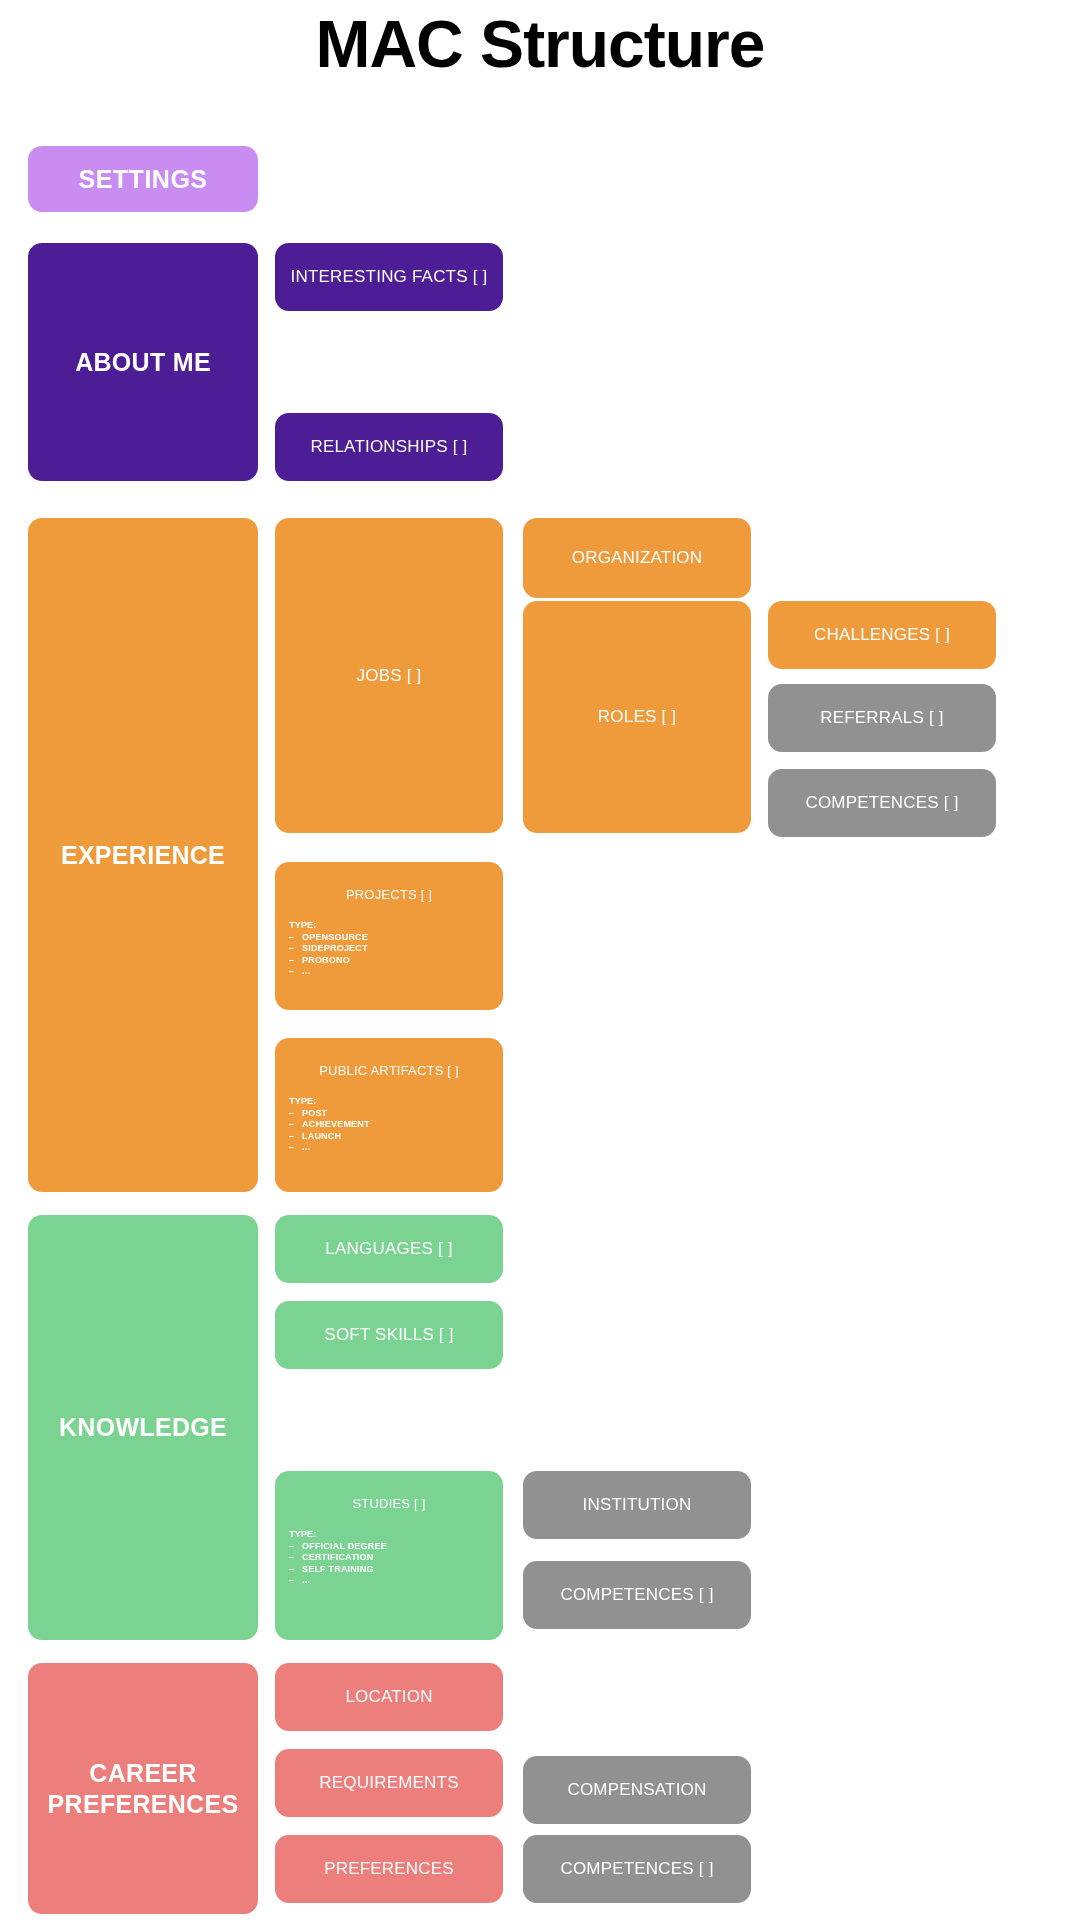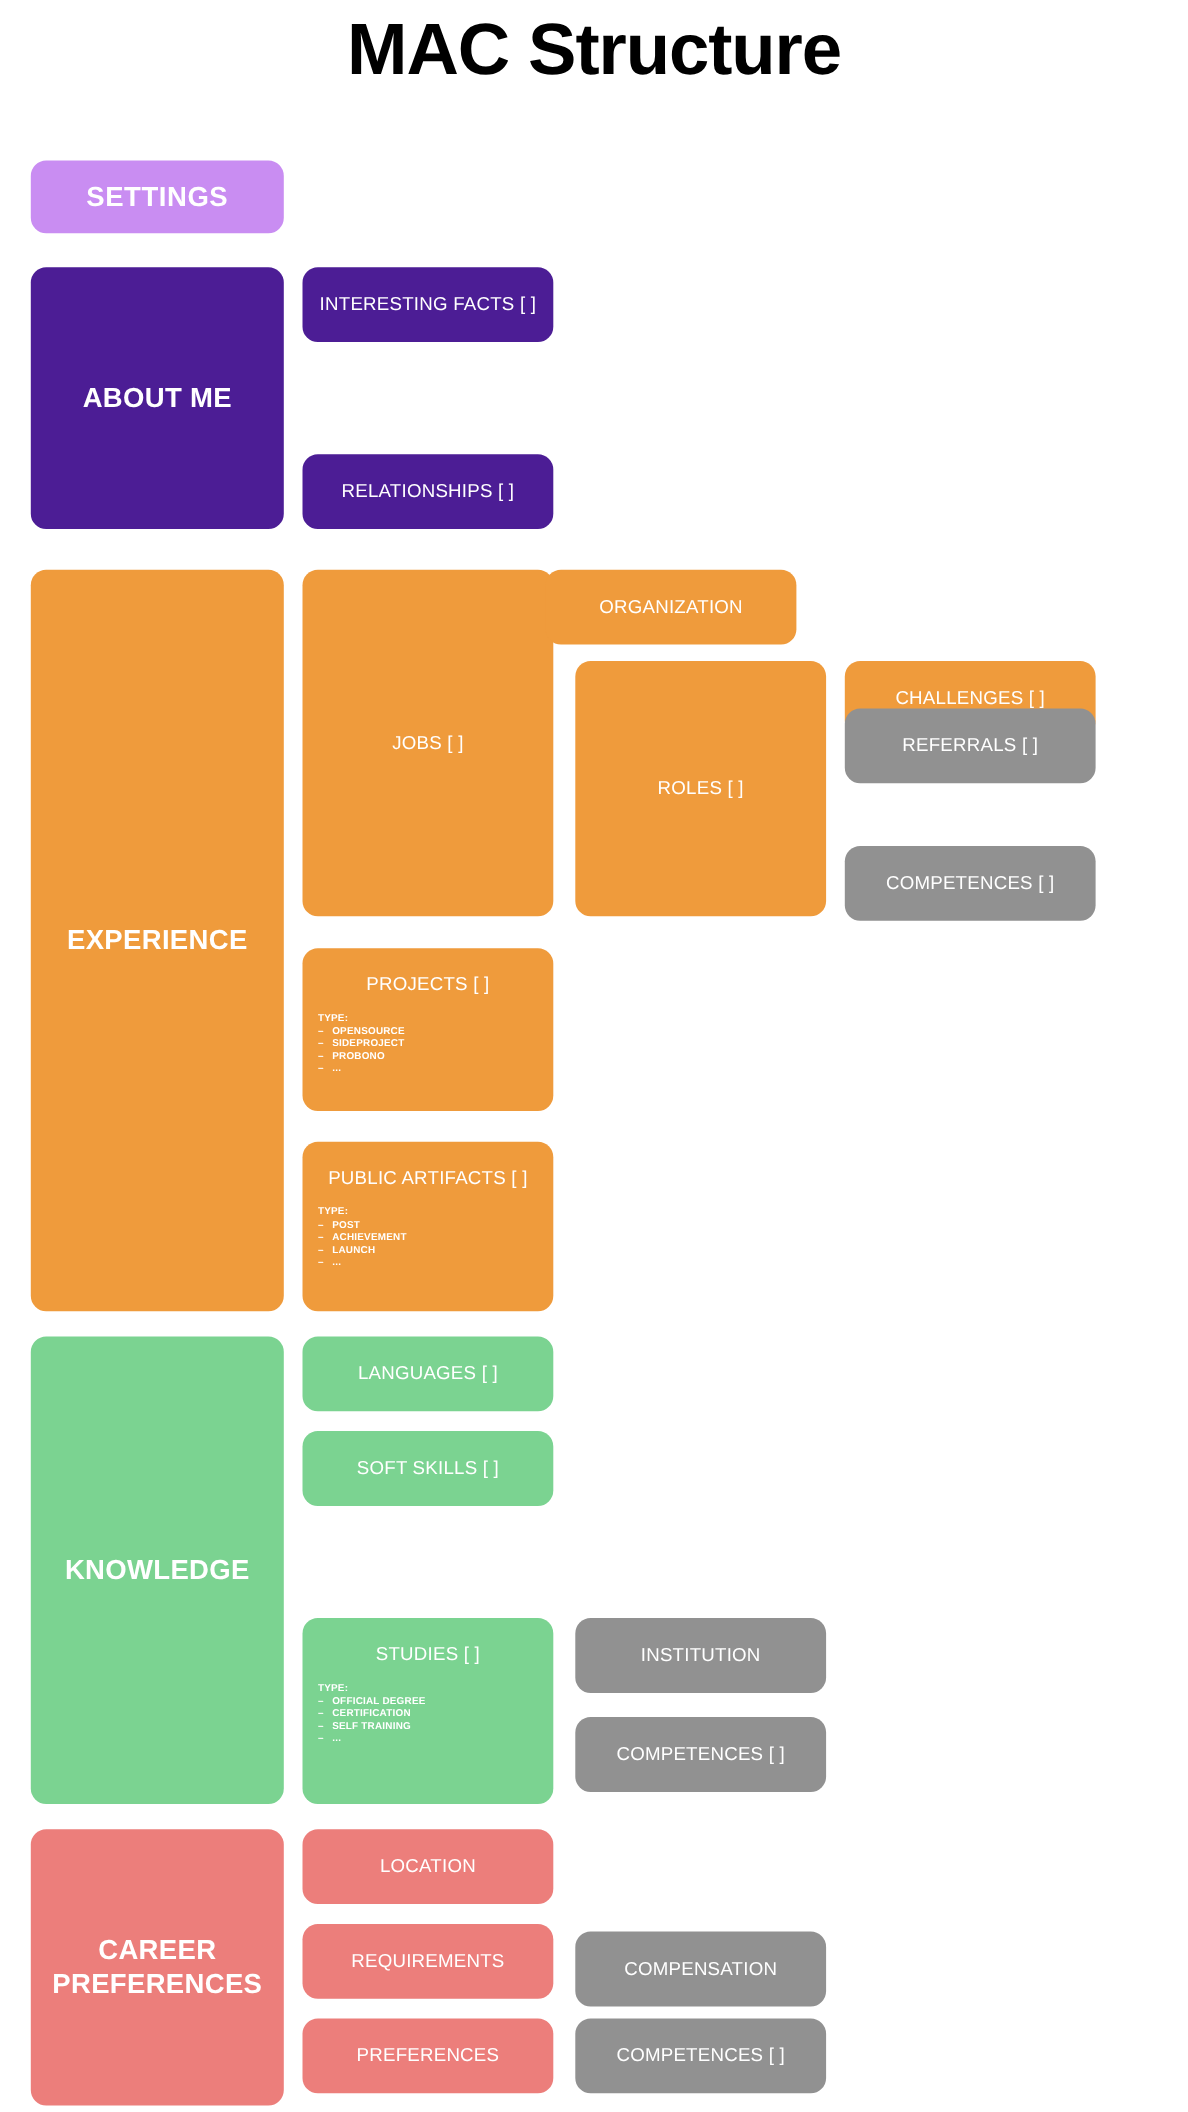--- a/index.html
+++ b/index.html
@@ -63,21 +63,21 @@
     font-weight: bold;
     letter-spacing: 0.5px;
   }
 
   
   .node.has-list {
     display: block;
     padding: 0;
   }
   .node.has-list .label {
-    font-size: 17px;
+    font-size: 13px;
     text-align: center;
     margin-top: 22px;
   }
   .typelist {
     margin: 14px 0 0 14px;
     font-size: 9px;
     line-height: 11.5px;
     letter-spacing: 0.2px;
     text-align: left;
     font-weight: bold;
@@ -117,32 +117,32 @@
   </div>
 
   <div class="node root c-orange" style="left:28px; top:518px; width:230px; height:674px;">
     <span class="label">EXPERIENCE</span>
   </div>
 
   <div class="node leaf c-orange" style="left:275px; top:518px; width:228px; height:315px;">
     <span class="label">JOBS [ ]</span>
   </div>
 
-  <div class="node leaf c-orange" style="left:496px; top:518px; width:228px; height:68px;">
+  <div class="node leaf c-orange" style="left:523px; top:518px; width:228px; height:80px;">
     <span class="label">ORGANIZATION</span>
   </div>
 
   <div class="node leaf c-orange" style="left:523px; top:601px; width:228px; height:232px;">
     <span class="label">ROLES [ ]</span>
   </div>
 
   <div class="node leaf c-orange" style="left:768px; top:601px; width:228px; height:68px;">
     <span class="label">CHALLENGES [ ]</span>
   </div>
-  <div class="node leaf c-gray" style="left:768px; top:644px; width:228px; height:68px;">
+  <div class="node leaf c-gray" style="left:768px; top:684px; width:228px; height:68px;">
     <span class="label">REFERRALS [ ]</span>
   </div>
   <div class="node leaf c-gray" style="left:768px; top:769px; width:228px; height:68px;">
     <span class="label">COMPETENCES [ ]</span>
   </div>
 
   <div class="node leaf has-list c-orange" style="left:275px; top:862px; width:228px; height:148px;">
     <span class="label">PROJECTS [ ]</span>
     <div class="typelist">
       <span class="th">TYPE:</span>

